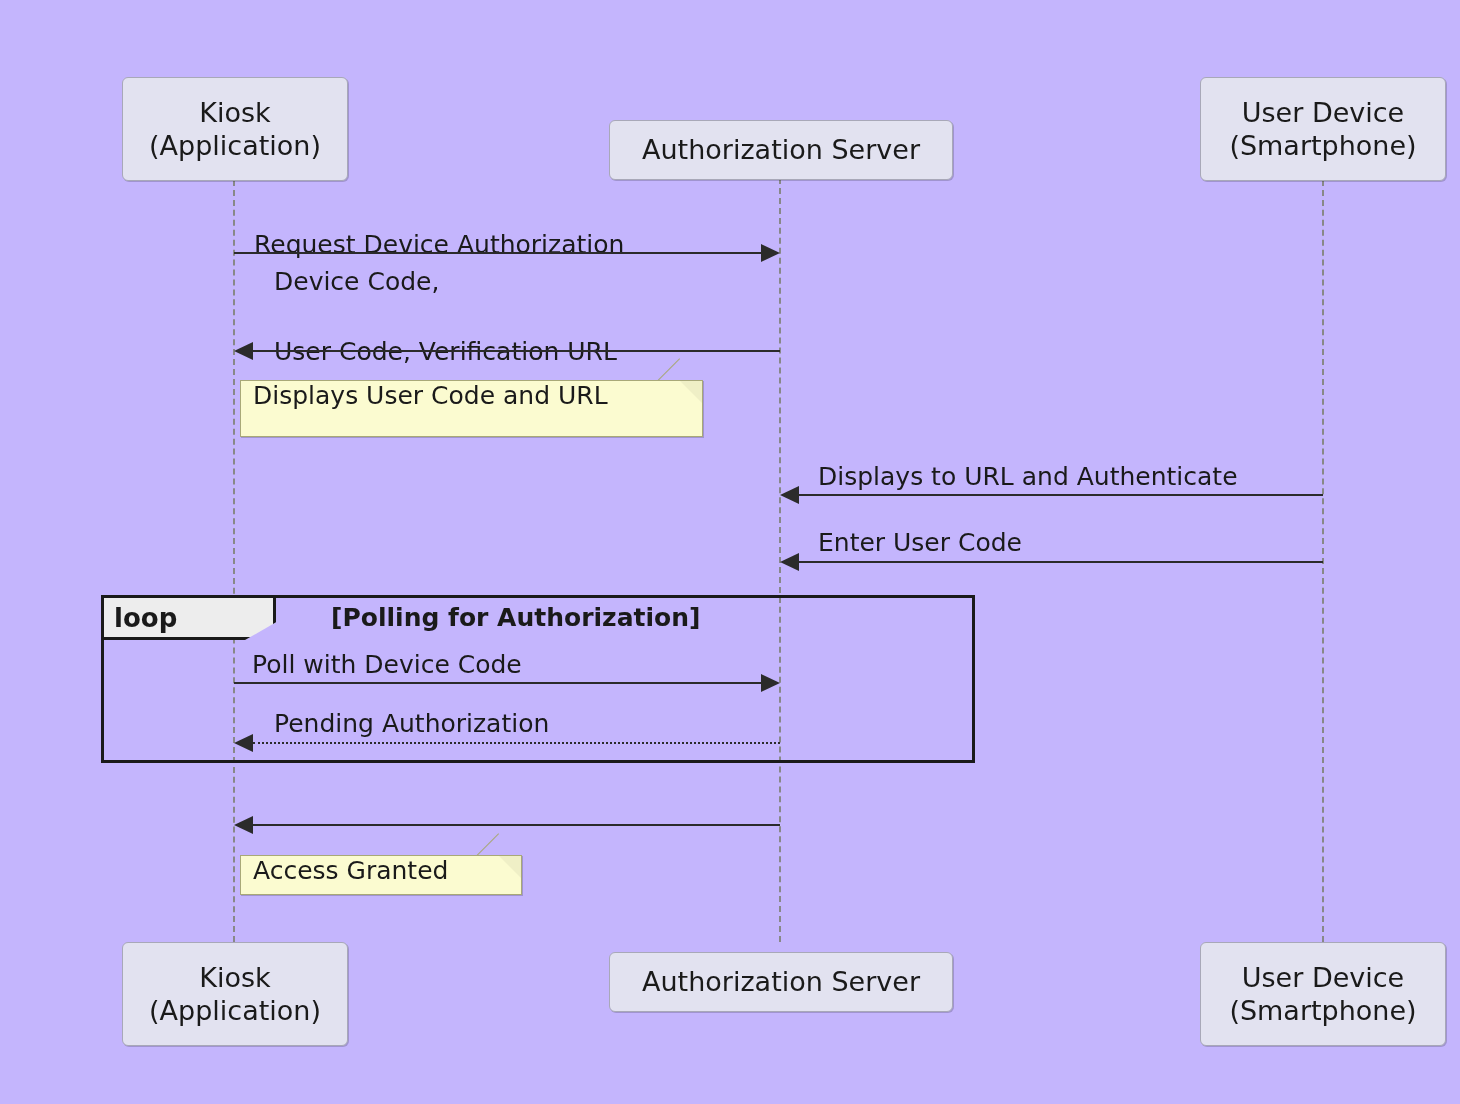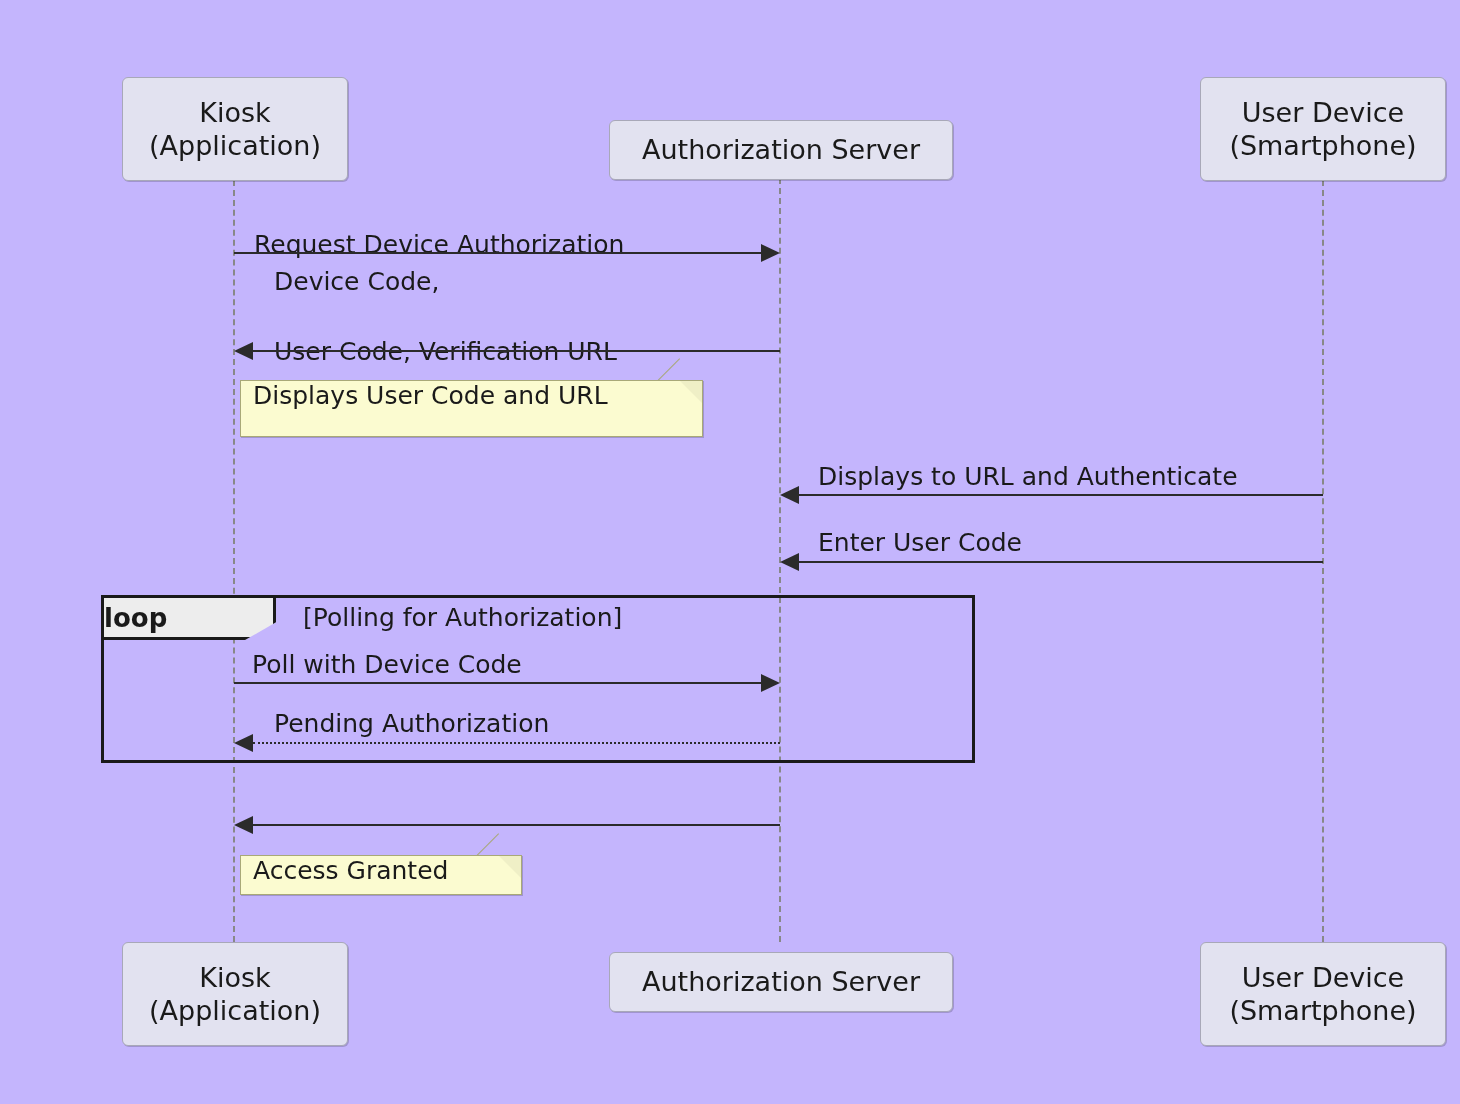--- a/index.html
+++ b/index.html
@@ -121,32 +121,33 @@
     background: transparent;
   }
   .fragment-tab {
     position: absolute;
     box-sizing: border-box;
     background: #EDEDED;
     border-right: 3px solid #1a1a1a;
     border-bottom: 3px solid #1a1a1a;
     display: flex;
     align-items: center;
-    padding-left: 0;
+    padding-left: 10px;
     font-size: 26px;
     font-weight: bold;
     color: #1a1a1a;
     clip-path: polygon(0 0, 100% 0, 100% 58%, 82% 100%, 0 100%);
   }
   .fragment-cond {
     position: absolute;
     font-size: 25px;
-    font-weight: normal;
+    font-weight: bold;
     color: #1a1a1a;
     white-space: nowrap;
+    margin-left: 28px;
   }
 </style>
 </head>
 <body>
 
 <div id="diagram">
 
   <div class="lifeline" style="left:233px; top:180px; height:762px;"></div>
   <div class="lifeline" style="left:779px; top:178px; height:764px;"></div>
   <div class="lifeline" style="left:1322px; top:180px; height:762px;"></div>

